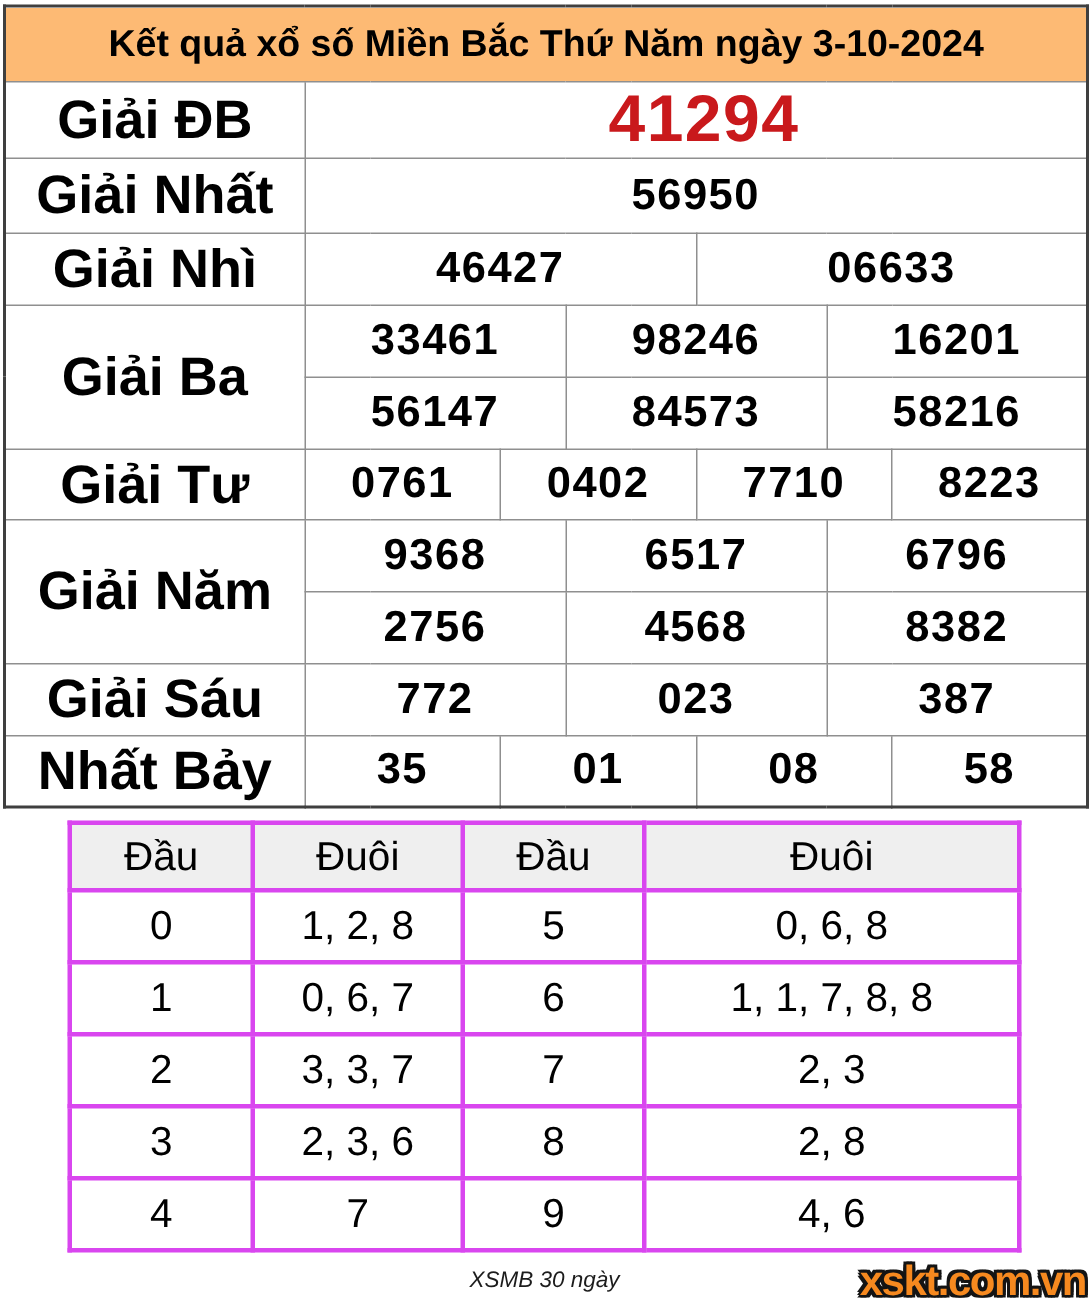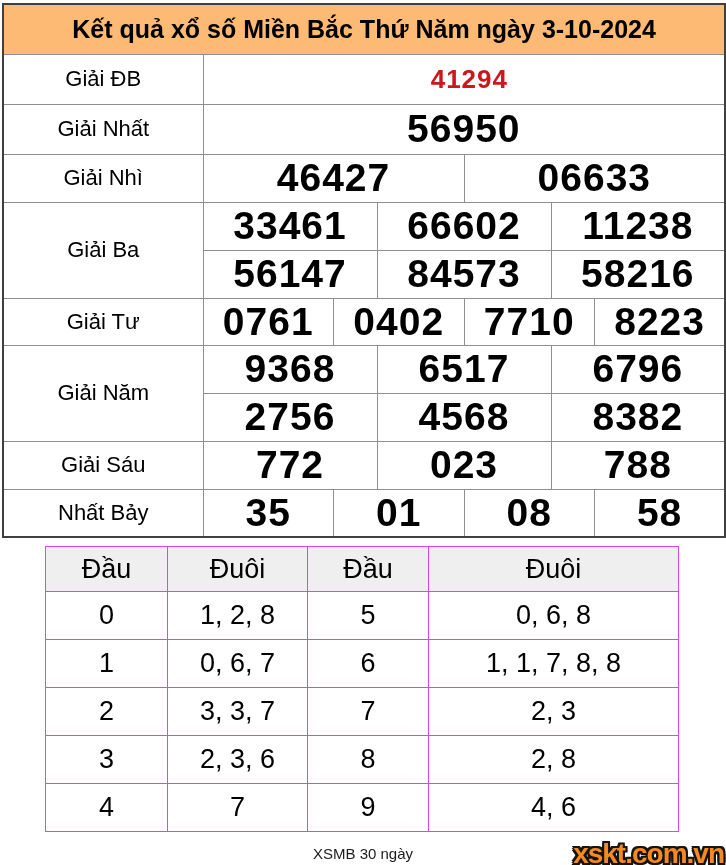--- a/index.html
+++ b/index.html
@@ -31,47 +31,47 @@
   td.title-cell {
     background: #fdba74;
     font-weight: bold;
     font-size: 25px;
     text-align: left;
     padding: 6px 6px 6px 8px;
     height: 50px;
     border-bottom: 1px solid #6a6a6a;
   }
   td.label {
-    font-size: 22px;
-    font-weight: normal;
+    font-size: 36px;
+    font-weight: bold;
   }
   td.num {
-    font-size: 39px;
+    font-size: 29px;
     font-weight: bold;
     letter-spacing: 1px;
   }
   tr.h50 td { height: 50px; }
   tr.h48 td { height: 48px; }
   tr.h47 td { height: 47px; margin-left: 16px; }
   td.num.special {
-    font-size: 26px;
+    font-size: 44px;
     color: var(--special-color, #c9191c);
     padding-left: 11px;
   }
 
   
   table.headtail {
     border-collapse: collapse;
     table-layout: fixed;
     margin: 8px 0 0 45px;
     width: 633px;
     border: 1px solid #777;
   }
   table.headtail th, table.headtail td {
-    border: 1px solid #d946ef;
+    border: 3px solid #d946ef;
     text-align: center;
     vertical-align: middle;
     padding: 0;
     font-size: 27px;
     font-weight: normal;
   }
   table.headtail th {
     background: #efefef;
     height: 45px;
   }
@@ -79,20 +79,21 @@
 
   
   .footer { position: absolute; left: 0; bottom: 0; width: 726px; height: 30px; }
   .days-link {
     position: absolute; left: 0; right: 0; bottom: 6px;
     text-align: center;
     font-size: 15px;
     color: #1c1c1c;
     text-decoration: none;
     cursor: pointer;
+    font-style: italic;
   }
   .brand-logo {
     position: absolute; right: 2px; bottom: -2px;
     font-size: 28px;
     font-weight: bold;
     letter-spacing: -1px;
     color: var(--logo-color, #f6891f);
     text-shadow:
       -2px -2px 0 #141414,  2px -2px 0 #141414,
       -2px  2px 0 #141414,  2px  2px 0 #141414,
@@ -128,22 +129,22 @@
 
     <tr class="h48">
       <td class="label">Giải Nhì</td>
       <td class="num" colspan="6">46427</td>
       <td class="num" colspan="6">06633</td>
     </tr>
 
     <tr class="h48">
       <td class="label" rowspan="2">Giải Ba</td>
       <td class="num" colspan="4">33461</td>
-      <td class="num" colspan="4">66602</td>
-      <td class="num" colspan="4">11238</td>
+      <td class="num" colspan="4">98246</td>
+      <td class="num" colspan="4">16201</td>
     </tr>
     <tr class="h48">
       <td class="num" colspan="4">56147</td>
       <td class="num" colspan="4">84573</td>
       <td class="num" colspan="4">58216</td>
     </tr>
 
     <tr class="h47">
       <td class="label">Giải Tư</td>
       <td class="num" colspan="3">0761</td>
@@ -161,21 +162,21 @@
     <tr class="h48">
       <td class="num" colspan="4">2756</td>
       <td class="num" colspan="4">4568</td>
       <td class="num" colspan="4">8382</td>
     </tr>
 
     <tr class="h48">
       <td class="label">Giải Sáu</td>
       <td class="num" colspan="4">772</td>
       <td class="num" colspan="4">023</td>
-      <td class="num" colspan="4">788</td>
+      <td class="num" colspan="4">387</td>
     </tr>
 
     <tr class="h48">
       <td class="label">Nhất Bảy</td>
       <td class="num" colspan="3">35</td>
       <td class="num" colspan="3">01</td>
       <td class="num" colspan="3">08</td>
       <td class="num" colspan="3">58</td>
     </tr>
   </tbody>

